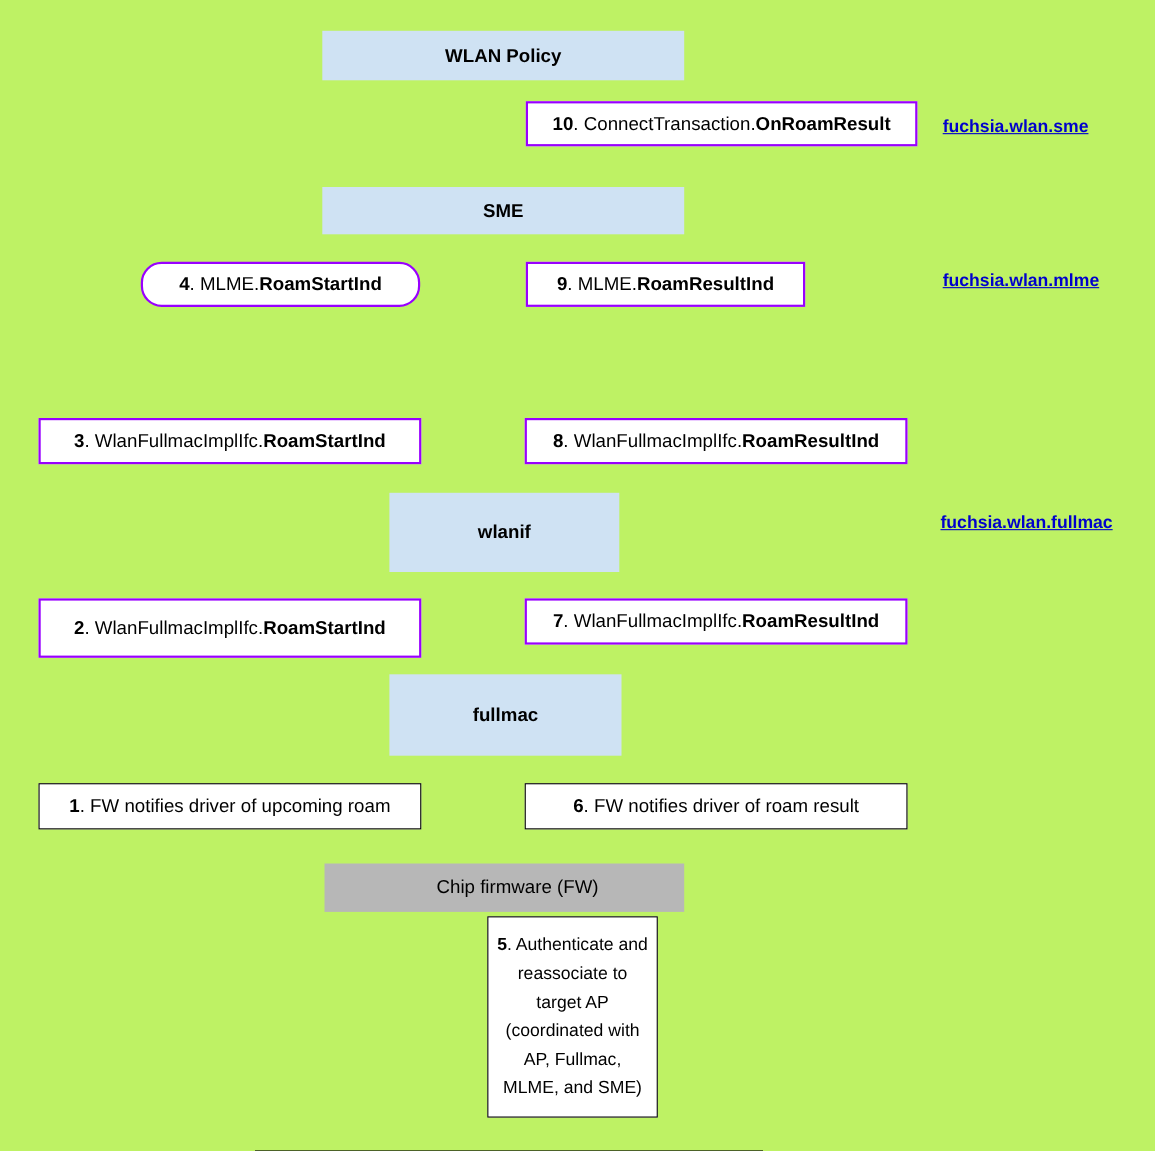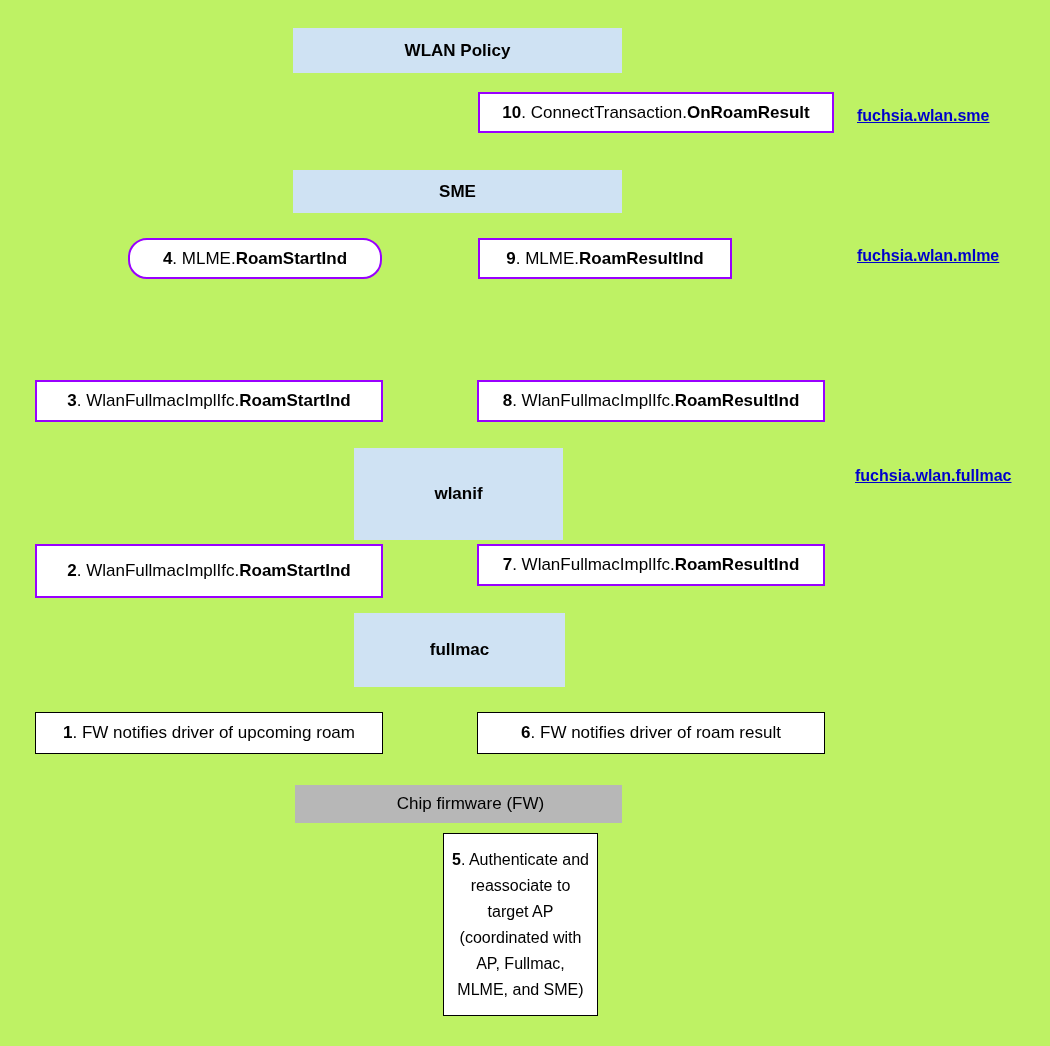--- a/index.html
+++ b/index.html
@@ -65,29 +65,29 @@
 
   <div class="box layer" style="left:293px; top:28px; width:329px; height:45px;">
     <span>WLAN Policy</span>
   </div>
 
   <div class="box layer" style="left:293px; top:170px; width:329px; height:43px;">
     <span>SME</span>
   </div>
 
 
-  <div class="box layer" style="left:354px; top:448px; width:209px; height:92px;">
+  <div class="box layer" style="left:354px; top:448px; width:209px; height:72px;">
     <span>wlanif</span>
   </div>
 
   <div class="box layer" style="left:354px; top:613px; width:211px; height:74px;">
     <span>fullmac</span>
   </div>
 
-  <div class="box firmware" style="left:295px; top:785px; width:327px; height:38px;padding-left:24px;">
+  <div class="box firmware" style="left:295px; top:785px; width:327px; height:44px;padding-left:24px;">
     <span>Chip firmware (FW)</span>
   </div>
 
   <div class="box msg" style="left:478px; top:92px; width:356px; height:41px;"><span><b>10</b>. ConnectTransaction.<b>OnRoamResult</b></span></div>
 
   <div class="box msg" style="left:128px; top:238px; width:254px; height:41px;border-radius:19px;"><span><b>4</b>. MLME.<b>RoamStartInd</b></span></div>
 
   <div class="box msg" style="left:478px; top:238px; width:254px; height:41px;"><span><b>9</b>. MLME.<b>RoamResultInd</b></span></div>
 
   <div class="box msg" style="left:35px; top:380px; width:348px; height:42px;"><span><b>3</b>. WlanFullmacImplIfc.<b>RoamStartInd</b></span></div>

